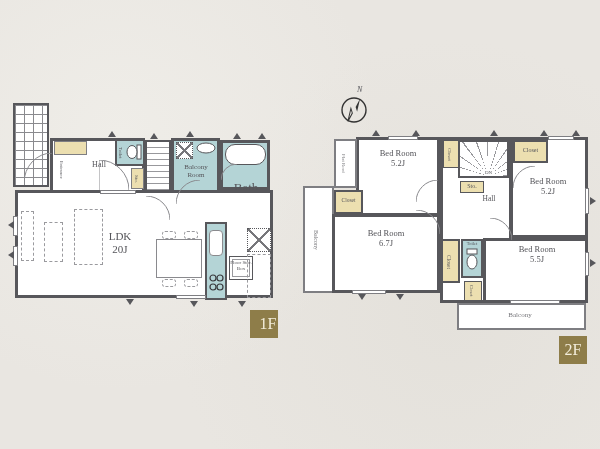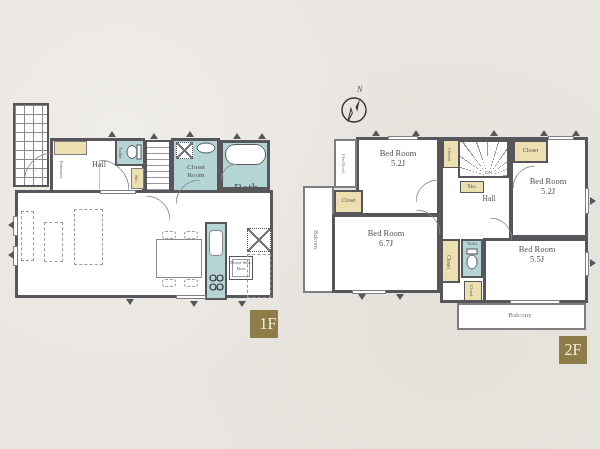--- a/index.html
+++ b/index.html
@@ -60,30 +60,34 @@
   <div class="abs stairs1" style="left:145px;top:140px;width:26px;height:63px;"></div>
 
   <div class="abs room teal" style="left:171px;top:138px;width:49px;height:65px;"></div>
   <div class="abs" style="left:176px;top:142px;width:17px;height:17px;background:
       linear-gradient(45deg, transparent 46%, #77777b 46%, #77777b 54%, transparent 54%),
       linear-gradient(-45deg, transparent 46%, #77777b 46%, #77777b 54%, transparent 54%),#fff;
       border:1px dotted #57575b;"></div>
   <svg class="abs" style="left:196px;top:142px;" width="20" height="12" viewBox="0 0 20 12">
     <ellipse cx="10" cy="6" rx="9" ry="5" fill="#fff" stroke="#57575b" stroke-width="1"></ellipse>
   </svg>
-  <div class="abs lbl" style="left:178px;top:163px;width:36px;font-size:7px;">Closet Room</div>
+  <div class="abs lbl" style="left:178px;top:163px;width:36px;font-size:7px;">Balcony Room</div>
 
   <div class="abs room teal" style="left:220px;top:140px;width:50px;height:50px;"></div>
   <div class="abs" style="left:225px;top:144px;width:41px;height:21px;background:#fff;border:1.5px solid #57575b;border-radius:10px;"></div>
   <div class="abs lbl" style="left:231px;top:180px;width:30px;font-size:13px;">Bath Room</div>
 
   <div class="abs beige b1 thin" style="left:222px;top:190px;width:46px;height:11px;border-style:solid;"></div>
   <div class="abs lbl" style="left:222px;top:192px;width:46px;font-size:6px;">Sto.</div>
 
   <div class="abs room" style="left:15px;top:190px;width:258px;height:108px;"></div>
+  <div class="abs lbl" style="left:95px;top:230px;width:50px;font-size:11px;">
+    <span style="display:block;">LDK</span>
+    <span style="display:block;">20J</span>
+  </div>
 
   <div class="abs dash" style="left:21px;top:211px;width:13px;height:50px;"></div>
   <div class="abs dash" style="left:44px;top:222px;width:19px;height:40px;"></div>
   <div class="abs dash" style="left:74px;top:209px;width:29px;height:56px;"></div>
   <div class="abs" style="left:156px;top:239px;width:46px;height:39px;background:#fff;border:1px solid #8a8a8e;"></div>
   <div class="abs dash" style="left:162px;top:231px;width:14px;height:8px;border-radius:3px;"></div>
   <div class="abs dash" style="left:184px;top:231px;width:14px;height:8px;border-radius:3px;"></div>
   <div class="abs dash" style="left:162px;top:279px;width:14px;height:8px;border-radius:3px;"></div>
   <div class="abs dash" style="left:184px;top:279px;width:14px;height:8px;border-radius:3px;"></div>
 

